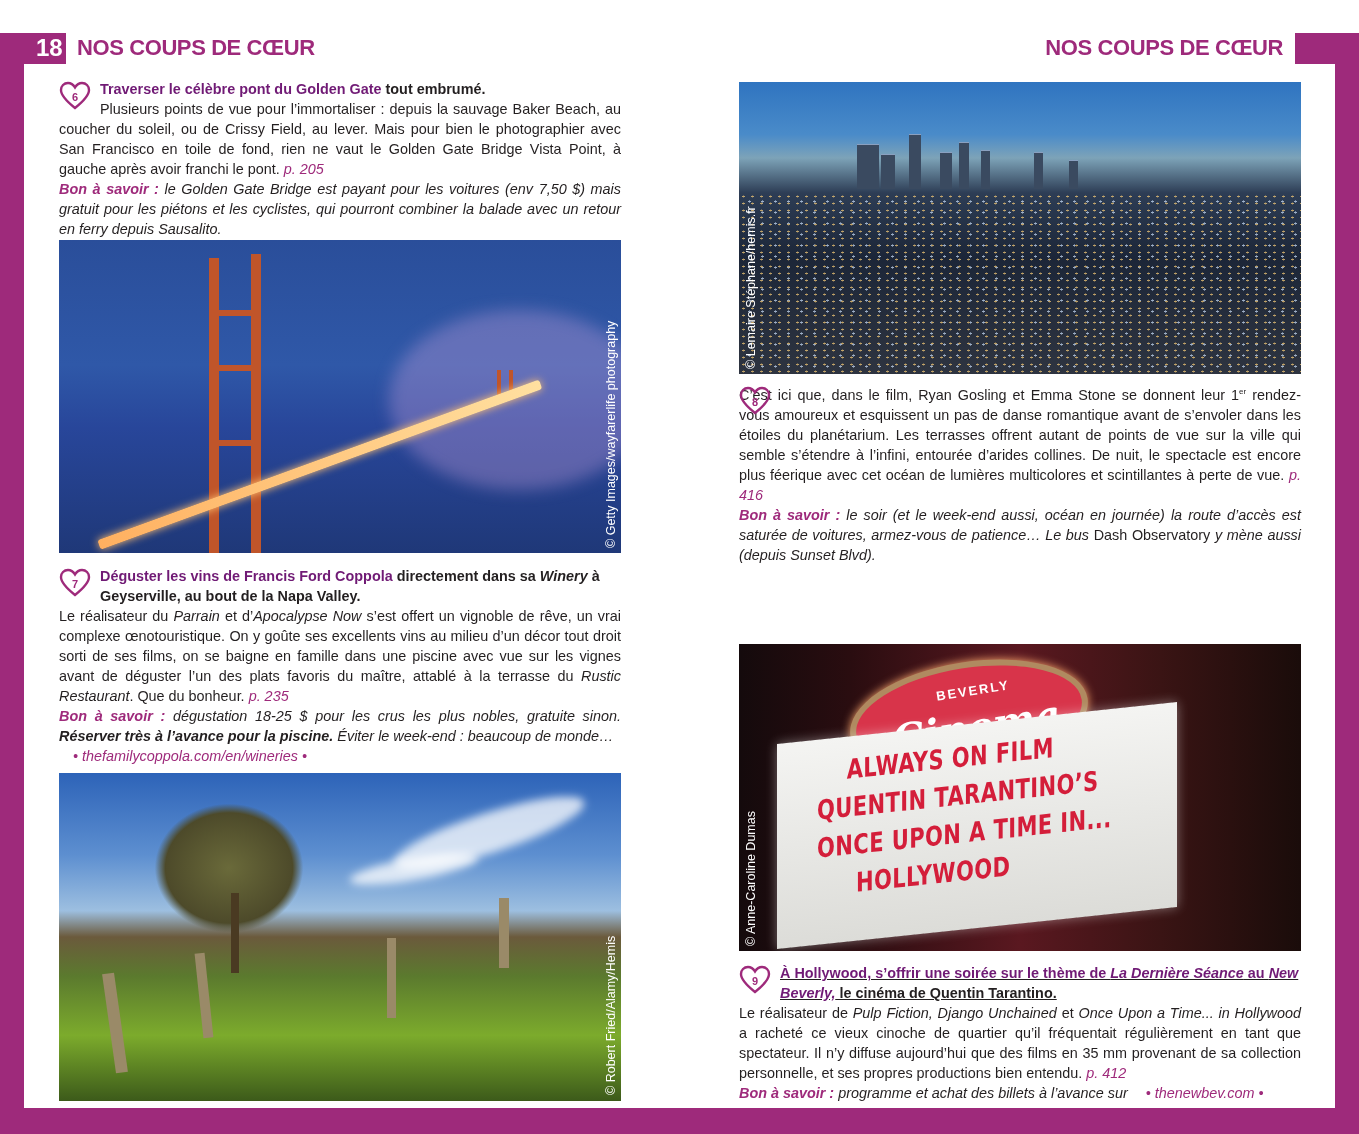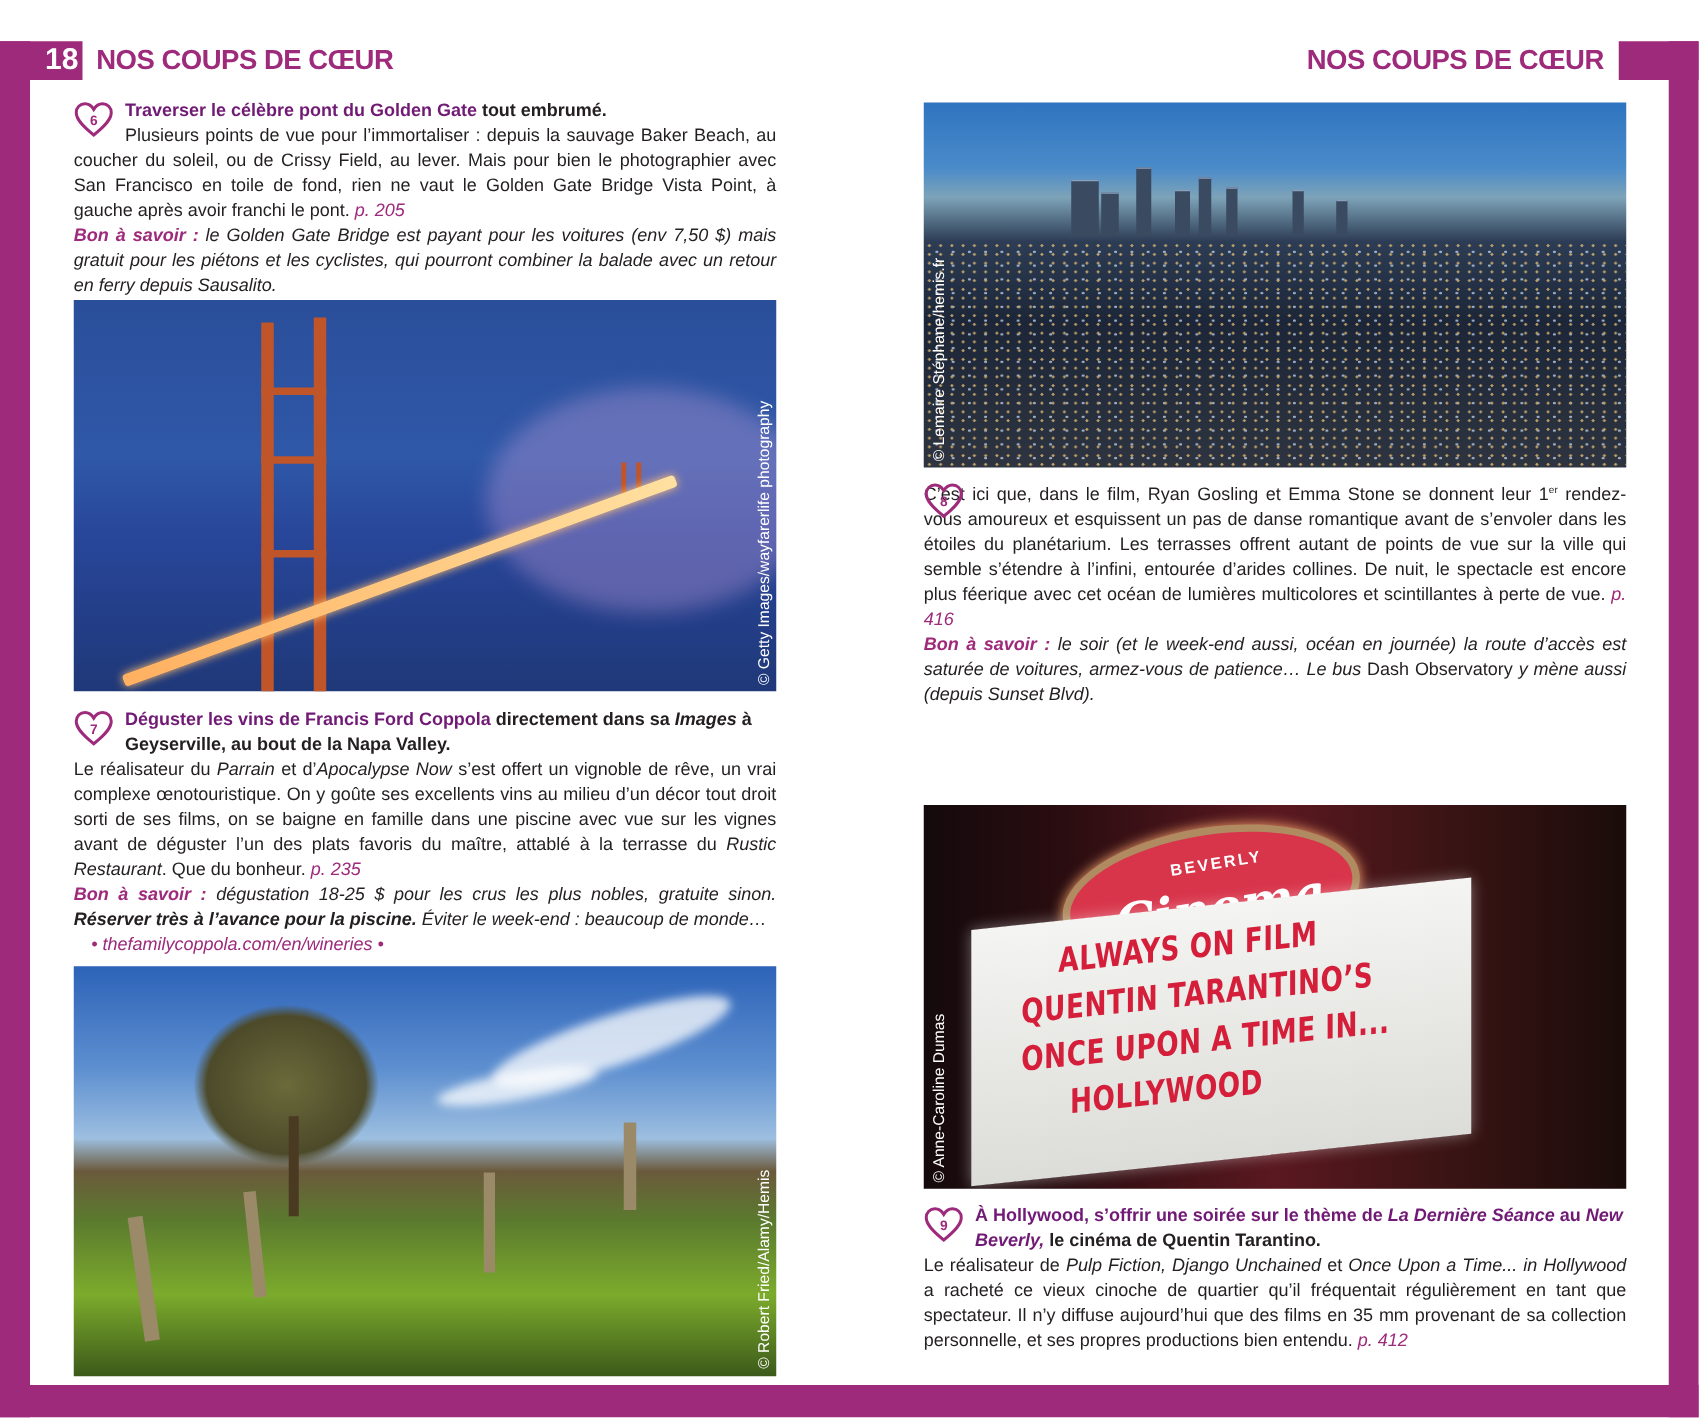--- a/index.html
+++ b/index.html
@@ -122,21 +122,21 @@
 </div>
 
 <div class="entry" style="left:59px; top:566px; width:562px;">
   <div class="heart" style="left:0; top:2px;">
     <svg viewBox="0 0 32 30">
         <path d="M16 27 C6 19 2 14 2 9 C2 5 5 2 9 2 C12 2 14.5 4 16 6.5 C17.5 4 20 2 23 2 C27 2 30 5 30 9 C30 14 26 19 16 27 Z" fill="none" stroke="#9e2a7b" stroke-width="2.4"></path>
       </svg>
     <span class="num">7</span>
   </div>
   <p class="title-block" style="text-align:left;">
-    <span class="title"><span class="hl">Déguster les vins de Francis Ford Coppola</span><span class="dark"> directement dans sa </span><i class="dark">Images</i><span class="dark"> à Geyserville, au bout de la Napa Valley.</span></span>
+    <span class="title"><span class="hl">Déguster les vins de Francis Ford Coppola</span><span class="dark"> directement dans sa </span><i class="dark">Winery</i><span class="dark"> à Geyserville, au bout de la Napa Valley.</span></span>
   </p>
   <p><span>Le réalisateur du </span><span class="it">Parrain</span><span> et d’</span><span class="it">Apocalypse Now</span><span> s’est offert un vignoble de rêve, un vrai complexe œnotouristique. On y goûte ses excellents vins au milieu d’un décor tout droit sorti de ses films, on se baigne en famille dans une piscine avec vue sur les vignes avant de déguster l’un des plats favoris du maître, attablé à la terrasse du </span><span class="it">Rustic Restaurant</span><span>. Que du bonheur.</span> <span class="pref">p. 235</span></p>
   <p><span class="bon">Bon à savoir :</span><span class="it"> dégustation 18-25 $ pour les crus les plus nobles, gratuite sinon. </span><span class="bi">Réserver très à l’avance pour la piscine.</span><span class="it"> Éviter le week-end : beaucoup de monde…</span></p>
   <p style="text-align:left;"><span class="link">• thefamilycoppola.com/en/wineries •</span></p>
 </div>
 
 <div class="photo photo-vine">
   <div class="cloud" style="left:330px; top:40px; width:200px; height:40px; transform:rotate(-18deg);"></div>
   <div class="cloud" style="left:290px; top:85px; width:130px; height:22px; transform:rotate(-10deg);"></div>
   <div class="tree-crown" style="left:95px; top:30px; width:150px; height:130px;"></div>
@@ -188,17 +188,18 @@
   <span class="credit" style="left:5px; top:302px;">© Anne-Caroline Dumas</span>
 </div>
 
 <div class="entry" style="left:739px; top:963px; width:562px;">
   <div class="heart" style="left:0; top:2px;">
     <svg viewBox="0 0 32 30">
         <path d="M16 27 C6 19 2 14 2 9 C2 5 5 2 9 2 C12 2 14.5 4 16 6.5 C17.5 4 20 2 23 2 C27 2 30 5 30 9 C30 14 26 19 16 27 Z" fill="none" stroke="#9e2a7b" stroke-width="2.4"></path>
       </svg>
     <span class="num">9</span>
   </div>
-  <p class="title-block" style="text-align:left;">
+  <p class="title-block" style="text-align:left;text-decoration:underline;">
     <span class="title"><span class="hl">À Hollywood, s’offrir une soirée sur le thème de </span><i class="hl">La Dernière Séance</i><span class="hl"> au </span><i class="hl">New Beverly,</i><span class="dark"> le cinéma de Quentin Tarantino.</span></span>
   </p>
   <p><span>Le réalisateur de </span><span class="it">Pulp Fiction, Django Unchained</span><span> et </span><span class="it">Once Upon a Time... in Hollywood</span><span> a racheté ce vieux cinoche de quartier qu’il fréquentait régulièrement en tant que spectateur. Il n’y diffuse aujourd’hui que des films en 35 mm provenant de sa collection personnelle, et ses propres productions bien entendu.</span> <span class="pref">p. 412</span></p>
+  <p style="text-align:left;"><span class="bon">Bon à savoir :</span><span class="it"> programme et achat des billets à l’avance sur </span><span class="link">• thenewbev.com •</span></p>
 </div>
 
 </body></html>

